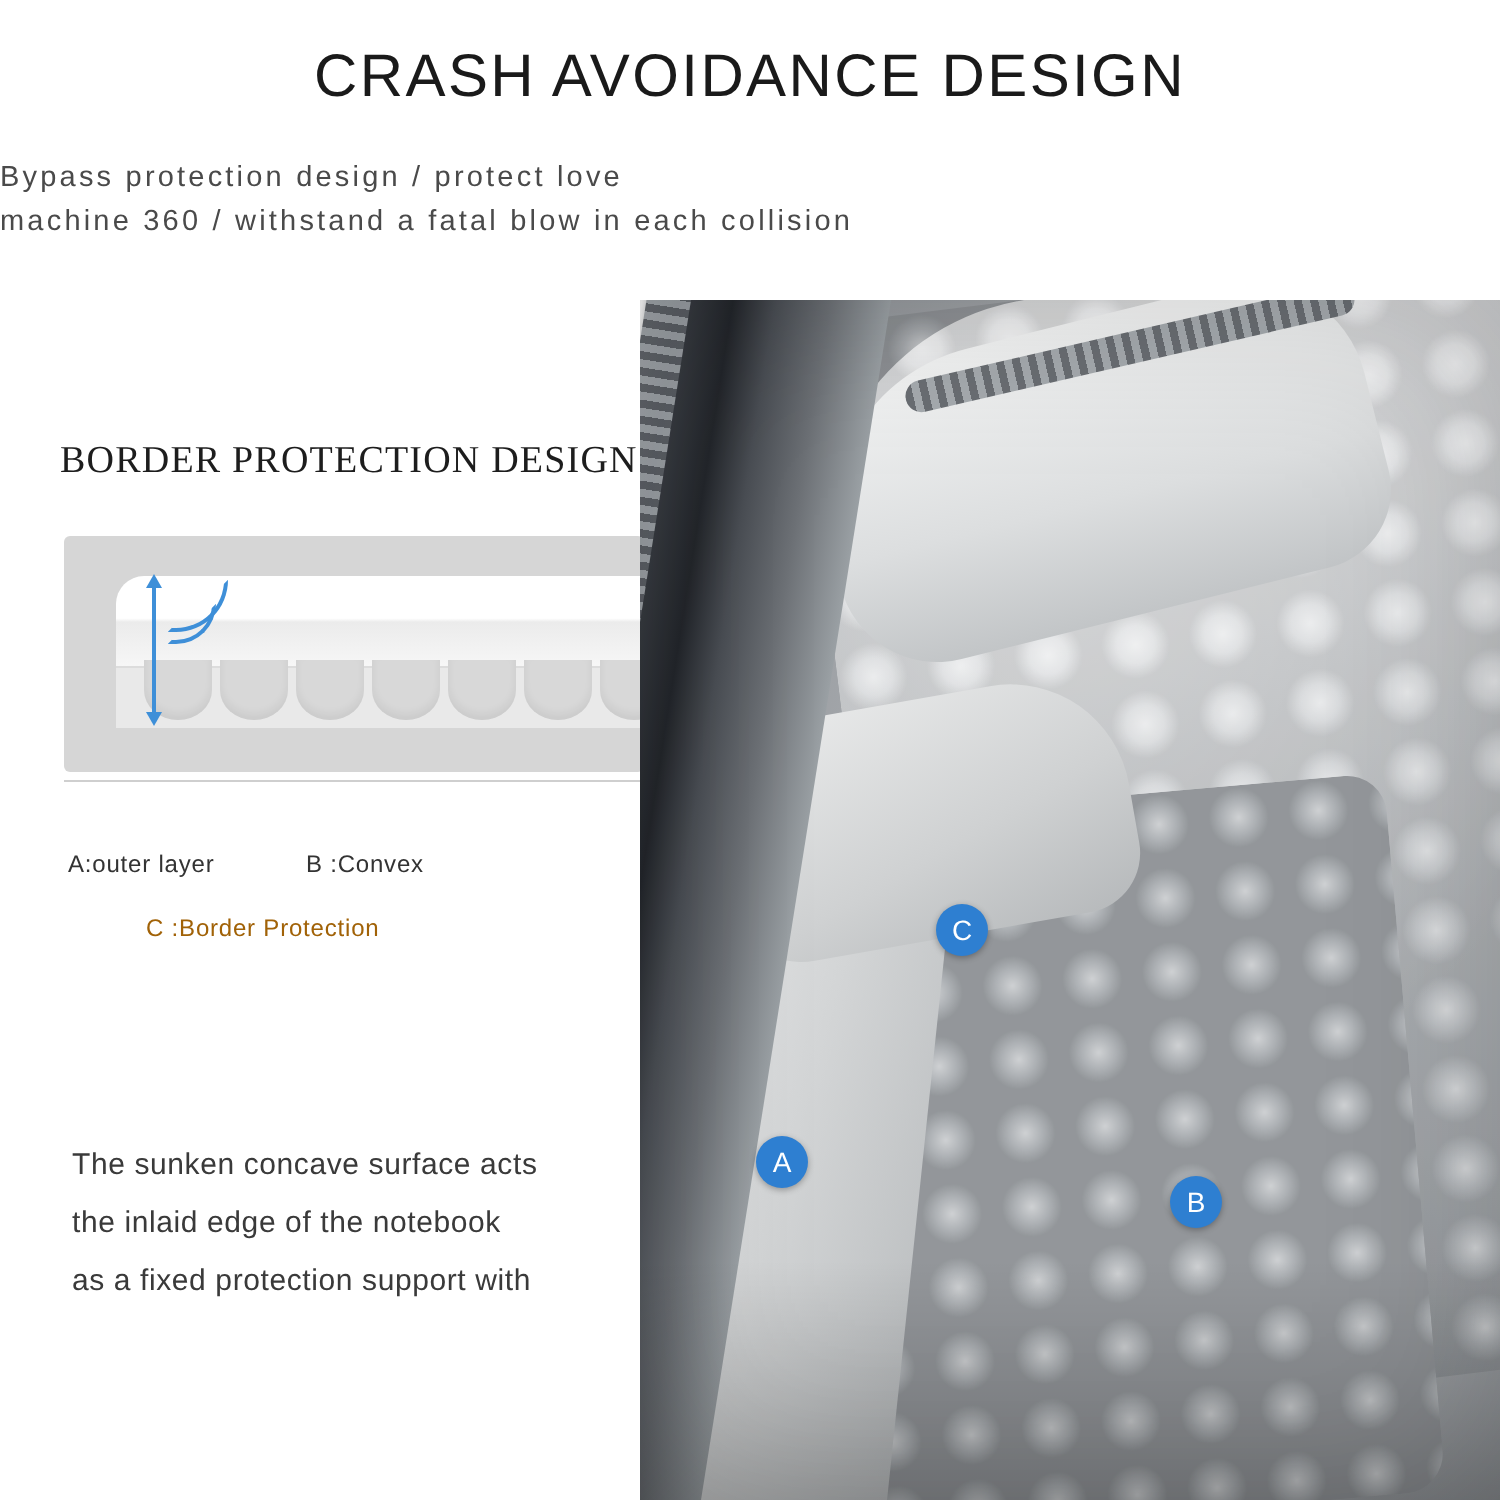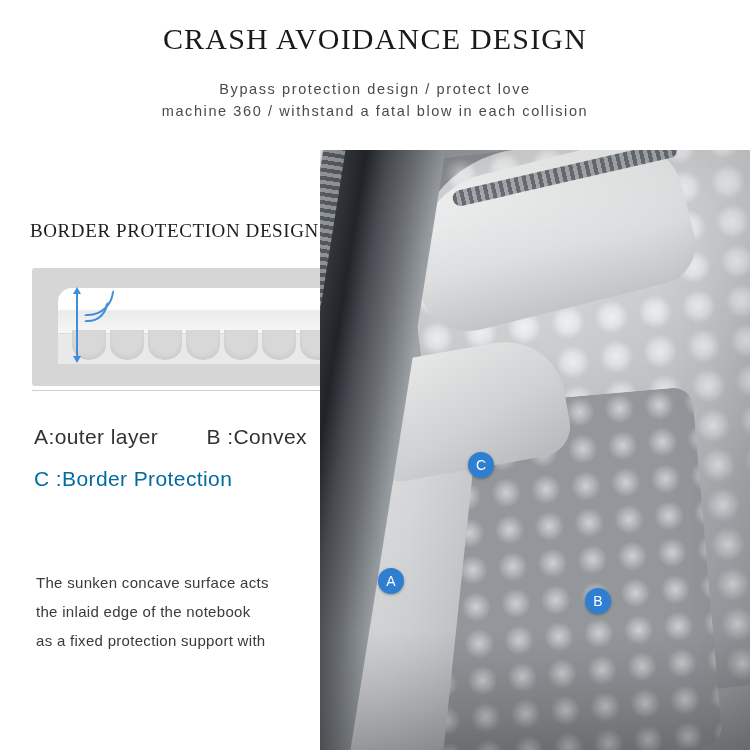--- a/index.html
+++ b/index.html
@@ -21,32 +21,31 @@
     overflow: hidden;
   }
 
   
   .headline {
     position: absolute;
     top: 22px;
     left: 0;
     width: 750px;
     text-align: center;
-    font-family: Liberation Serif, serif;
+    font-family: Liberation Sans, sans-serif;
     font-size: 30px;
     letter-spacing: 1.2px;
     color: #1a1a1a;
     font-weight: 400;
   }
   .subline {
     position: absolute;
     top: 78px;
     left: 0;
     width: 750px;
-    text-align: center;
     font-size: 14.5px;
     letter-spacing: 1.6px;
     color: #4a4a4a;
     line-height: 22px;
   }
   .subline .l2 {
     display: block;
   }
 
   
@@ -166,30 +165,31 @@
     height: 1px;
     background: #cfcfcf;
   }
 
   
   .legend {
     position: absolute;
     left: 34px;
     top: 425px;
     width: 300px;
-    font-size: 21px;
+    font-size: 12px;
     color: #333333;
     letter-spacing: 0.4px;
   }
   .legend .row1 span.b {
     margin-left: 42px;
   }
   .legend .row2 {
     margin-top: 18px;
-    color: #0369a1;
+    color: #a16207;
+    margin-left: 39px;
   }
 
   
   .bodycopy {
     position: absolute;
     left: 36px;
     top: 548px;
     width: 300px;
     font-size: 15px;
     line-height: 29px;

